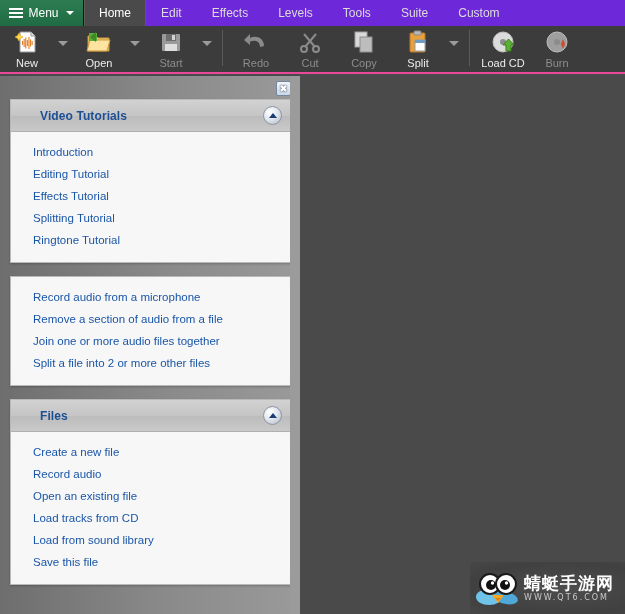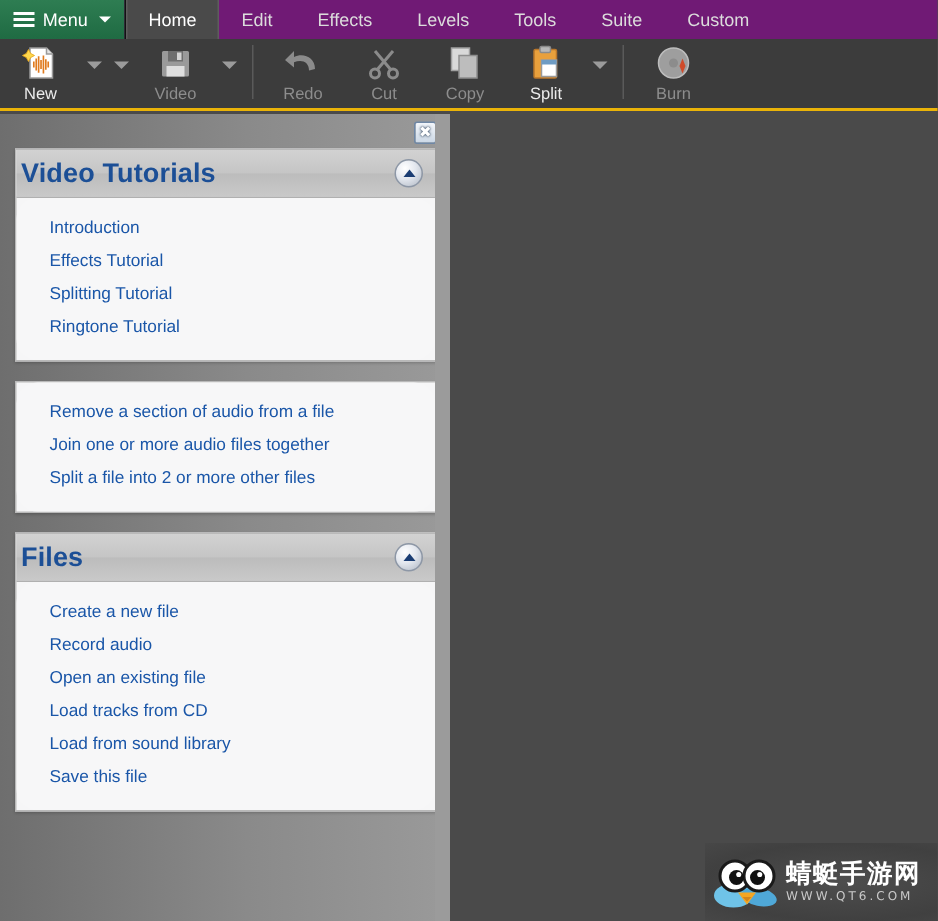--- a/index.html
+++ b/index.html
@@ -6,21 +6,21 @@
   html, body {
     width: 625px; height: 614px;
     overflow: hidden;
     background: #4a4a4a;
     font-family: "Liberation Sans", "DejaVu Sans", sans-serif;
   }
 
   
   #menubar {
     position: absolute; left:0; top:0; width:625px; height:26px;
-    background: #701a75;
+    background: #6d28d9;
     display: flex; align-items: center;
   }
   #menu-button {
     width: 84px; height: 26px;
     background: linear-gradient(#2e7d52, #1f6b43);
     border-right: 1px solid #111;
     display: flex; align-items: center; justify-content: center;
     gap: 5px; cursor: pointer;
   }
   #menu-button .hamb { display:flex; flex-direction:column; gap:2px; }
@@ -38,21 +38,21 @@
   }
   .tab.active {
     background:#4a4a4a; color:#ffffff;
     border-left:1px solid #5d5d5d; border-right:1px solid #5d5d5d;
   }
 
   
   #ribbon {
     position:absolute; left:0; top:26px; width:625px; height:48px;
     background:#3c3c3c;
-    border-bottom: 2px solid #eab308;
+    border-bottom: 2px solid #ec4899;
     display:flex; align-items:flex-start;
   }
   .rbtn {
     width:54px; height:48px;
     display:flex; flex-direction:column; align-items:center; justify-content:flex-start;
     padding-top:3px; cursor:pointer;
   }
   .rbtn .ico { height:26px; display:flex; align-items:center; justify-content:center; }
   .rbtn .lbl { font-size:11px; color:#ececec; margin-top:2px; line-height:12px; }
   .rbtn.disabled .lbl { color:#8d8d8d; }
@@ -90,22 +90,22 @@
     border:1px solid #b9b9b9;
     box-shadow: 0 1px 2px rgba(0,0,0,0.22);
   }
   .sec-head {
     height:32px; position:relative;
     background: linear-gradient(to bottom, #d2d2d2 0%, #c5c5c5 50%, #bcbcbc 51%, #c9c9c9 100%);
     border-bottom:1px solid #b0b0b0;
     display:flex; align-items:center;
   }
   .sec-title {
-    font-size:18px; color:#1c4f96; font-weight:bold;
-    margin-left:3px; letter-spacing:0.1px;
+    font-size:12px; color:#1c4f96; font-weight:bold;
+    margin-left:29px; letter-spacing:0.1px;
   }
   .collapse-btn {
     position:absolute; right:8px; top:6px;
     width:19px; height:19px; border-radius:50%;
     background: radial-gradient(circle at 35% 30%, #ffffff 0%, #e3e7ee 45%, #aeb6c2 100%);
     border:1px solid #8d97a6;
     display:flex; align-items:center; justify-content:center;
     cursor:pointer;
   }
   .collapse-btn .up {
@@ -183,33 +183,44 @@
           <rect x="16" y="10.5" width="1.1" height="7" fill="#e07b1f"></rect>
           <rect x="17.6" y="12" width="1.1" height="4" fill="#e07b1f"></rect>
           <path d="M5 4 l1.4 2.6 L9 8 6.4 9.4 5 12 3.6 9.4 1 8 3.6 6.6 z" fill="#ffd84d" stroke="#e8a81c" stroke-width="0.6"></path>
         </svg>
       </div>
       <div class="lbl">New</div>
     </div>
     <div class="rdrop">
       <span class="caret"></span>
     </div>
+    <div class="rbtn">
+      <div class="ico">
+        <svg width="26" height="26" viewBox="0 0 26 26">
+          <path d="M2 7 h8 l2 2 h11 v13 h-21 z" fill="#f3c871" stroke="#c9993a"></path>
+          <path d="M4 11 h20 l-3 11 h-20 z" fill="#ffe3a0" stroke="#c9993a"></path>
+          <path d="M3 4 h8 v8 h-8 z" fill="#5aab3a"></path>
+          <path d="M10 3 l-6 5 6 5 z" fill="#3f8a24"></path>
+        </svg>
+      </div>
+      <div class="lbl">Open</div>
+    </div>
     <div class="rdrop">
       <span class="caret"></span>
     </div>
     <div class="rbtn disabled">
       <div class="ico">
         <svg width="26" height="26" viewBox="0 0 26 26">
           <rect x="4" y="5" width="18" height="17" rx="1" fill="#9a9a9a"></rect>
           <rect x="8" y="5" width="10" height="7" fill="#6e6e6e"></rect>
           <rect x="14" y="6" width="3" height="5" fill="#d4d4d4"></rect>
           <rect x="7" y="15" width="12" height="7" fill="#dedede"></rect>
         </svg>
       </div>
-      <div class="lbl">Video</div>
+      <div class="lbl">Start</div>
     </div>
     <div class="rdrop">
       <span class="caret"></span>
     </div>
     <div class="rsep"></div>
     <div class="rbtn disabled">
       <div class="ico">
         <svg width="26" height="26" viewBox="0 0 26 26">
           <path d="M5 17 C5 9 13 6 19 9 L19 5 L25 11 L19 16 L19 12.5 C14 10.5 9 12 9 18 Z" fill="#8b8b8b" transform="translate(26,0) scale(-1,1)"></path>
         </svg>
@@ -244,20 +255,30 @@
           <rect x="10" y="11" width="10" height="11" fill="#ffffff" stroke="#9a9a9a"></rect>
           <rect x="10" y="11" width="10" height="3" fill="#6e9cc4"></rect>
         </svg>
       </div>
       <div class="lbl">Split</div>
     </div>
     <div class="rdrop">
       <span class="caret"></span>
     </div>
     <div class="rsep"></div>
+    <div class="rbtn">
+      <div class="ico">
+        <svg width="26" height="26" viewBox="0 0 26 26">
+          <circle cx="13" cy="13" r="10" fill="#dcdcdc" stroke="#bdbdbd"></circle>
+          <circle cx="13" cy="13" r="3" fill="#8c8c8c"></circle>
+          <path d="M16 22 v-6 h-3 l5.5-6 5.5 6 h-3 v6 z" fill="#5ab033" stroke="#3d7d22"></path>
+        </svg>
+      </div>
+      <div class="lbl">Load CD</div>
+    </div>
     <div class="rbtn disabled">
       <div class="ico">
         <svg width="26" height="26" viewBox="0 0 26 26">
           <circle cx="13" cy="13" r="10" fill="#9e9e9e" stroke="#bdbdbd"></circle>
           <circle cx="13" cy="13" r="3" fill="#8c8c8c"></circle>
           <path d="M19 10 l2 5 -2 5 -2-5 z" fill="#cf4b2a"></path>
         </svg>
       </div>
       <div class="lbl">Burn</div>
     </div>
@@ -268,27 +289,29 @@
   <div id="panel-stack">
       <div class="section">
         <div class="sec-head">
           <div class="sec-title">Video Tutorials</div>
           <div class="collapse-btn">
             <span class="up"></span>
           </div>
         </div>
         <div class="sec-body">
           <div class="link">Introduction</div>
+          <div class="link">Editing Tutorial</div>
           <div class="link">Effects Tutorial</div>
           <div class="link">Splitting Tutorial</div>
           <div class="link">Ringtone Tutorial</div>
         </div>
       </div>
       <div class="section">
         <div class="sec-body">
+          <div class="link">Record audio from a microphone</div>
           <div class="link">Remove a section of audio from a file</div>
           <div class="link">Join one or more audio files together</div>
           <div class="link">Split a file into 2 or more other files</div>
         </div>
       </div>
       <div class="section">
         <div class="sec-head">
           <div class="sec-title">Files</div>
           <div class="collapse-btn">
             <span class="up"></span>

